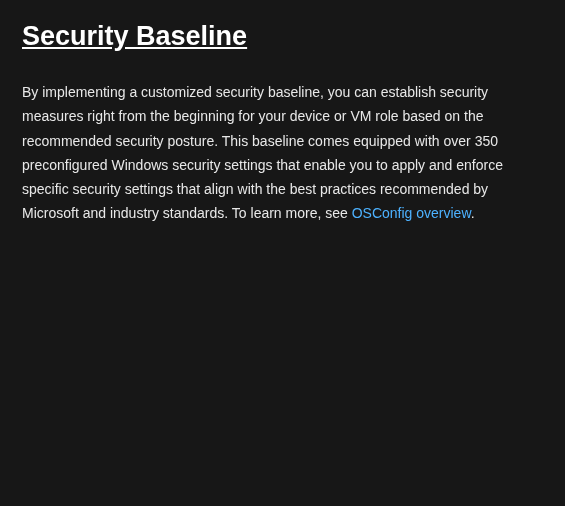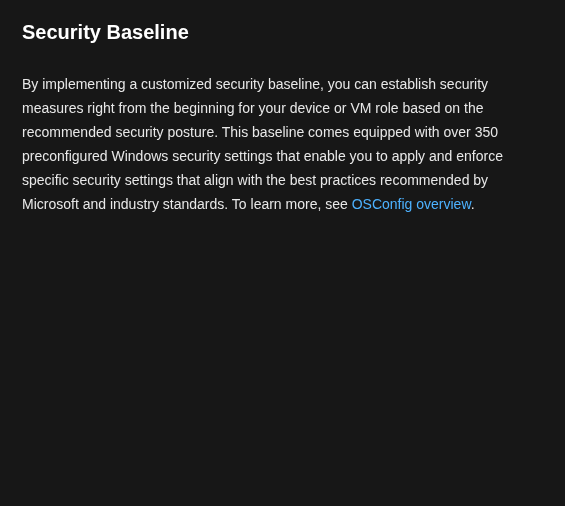--- a/index.html
+++ b/index.html
@@ -10,25 +10,26 @@
     body {
       background-color: #171717;
       color: #ffffff;
       font-family: "Segoe UI", -apple-system, BlinkMacSystemFont, sans-serif;
       width: 565px;
       height: 506px;
       padding: 20px 22px;
       overflow: hidden;
     }
     .heading {
-      font-size: 20px;
+      font-size: 27px;
       font-weight: 600;
       color: #ffffff;
       margin-bottom: 28px;
       line-height: 1.2;
+      text-decoration: underline;
     }
     .body-text {
       font-size: 14px;
       font-weight: 400;
       line-height: 1.72;
       color: #e8e8e8;
     }
     .link {
       color: #4db2ff;
       text-decoration: none;

